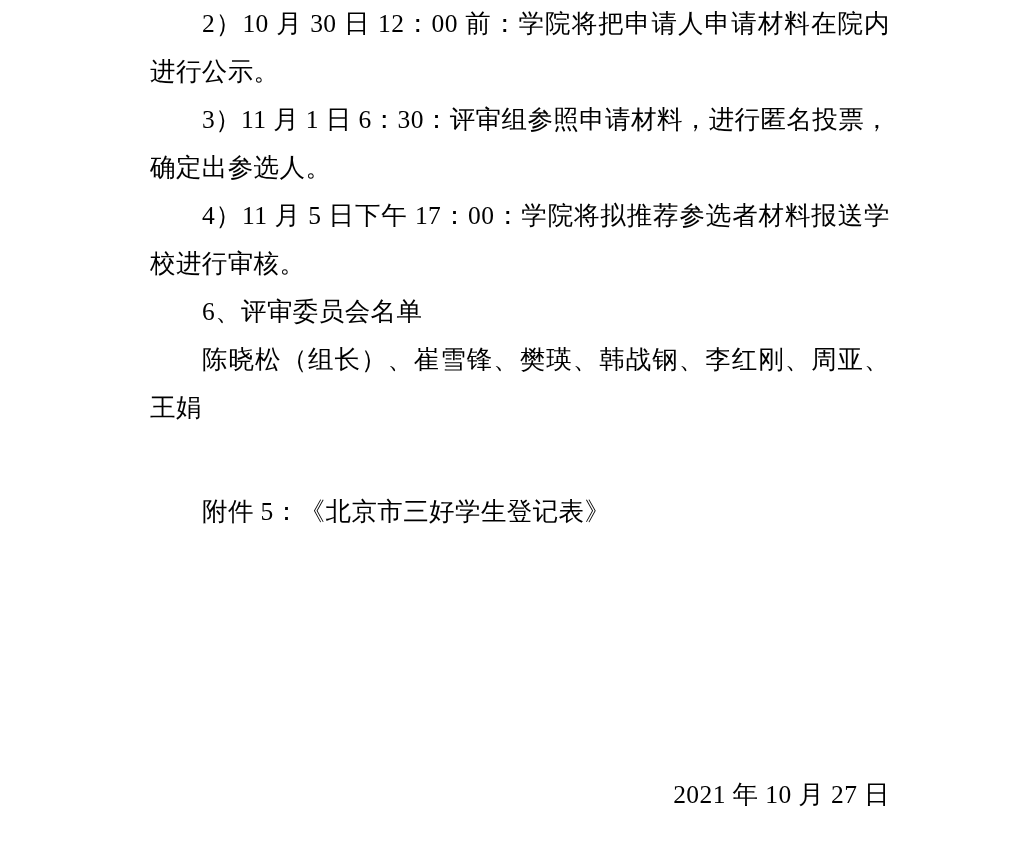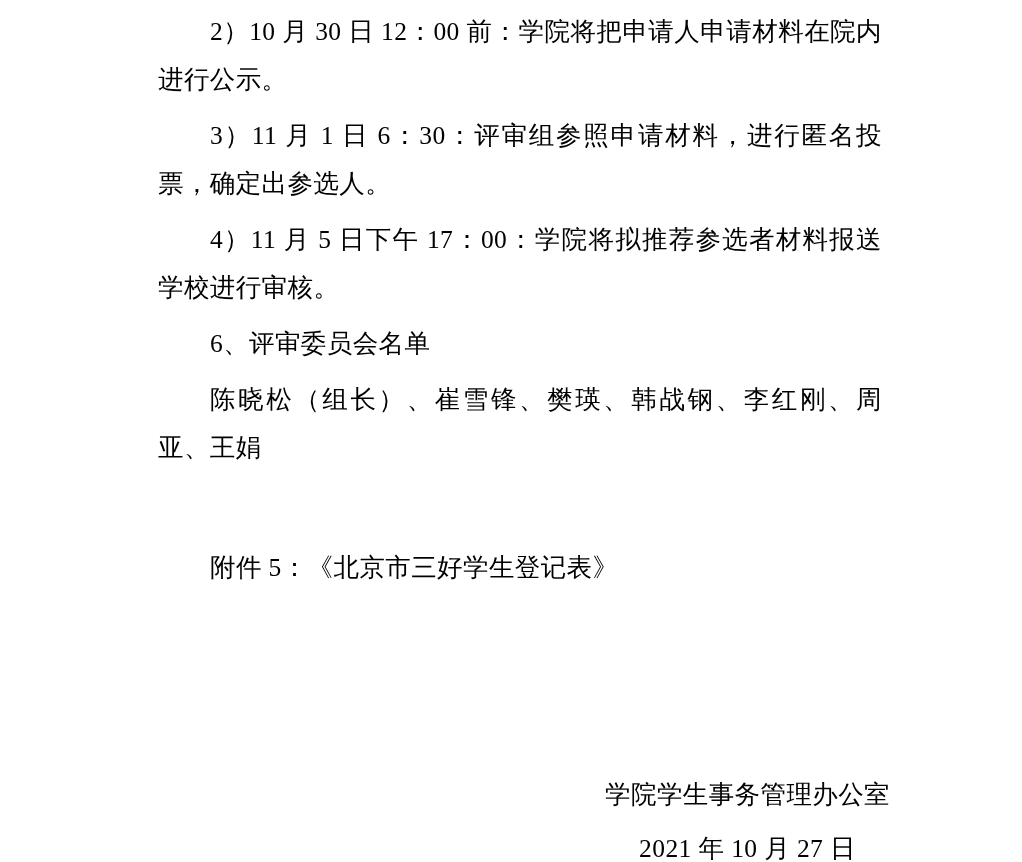--- a/index.html
+++ b/index.html
@@ -21,21 +21,21 @@
     left: 150px;
     top: 0px;
     width: 740px;
   }
   .para {
     font-size: 25.5px;
     line-height: 48px;
     text-align: justify;
     text-justify: inter-ideograph;
     letter-spacing: 0.4px;
-    margin: 8px;
+    margin: 0;
     white-space: pre-wrap;
   }
   .indent {
     text-indent: 52px;
   }
   .spacer-md { height: 56px; }
 
   .signature-block {
     position: absolute;
     right: 132px;
@@ -66,17 +66,16 @@
 
     <p class="para indent">陈晓松（组长）、崔雪锋、樊瑛、韩战钢、李红刚、周亚、王娟</p>
 
     <div class="spacer-md"></div>
 
     <p class="para indent">附件 5：《北京市三好学生登记表》</p>
 
   </div>
 
   <div class="signature-block">
-    <div>学院学生事务管理办公室</div>
     <div class="sig-line-2">2021 年 10 月 27 日</div>
   </div>
 
 </div>
 
 </body></html>

